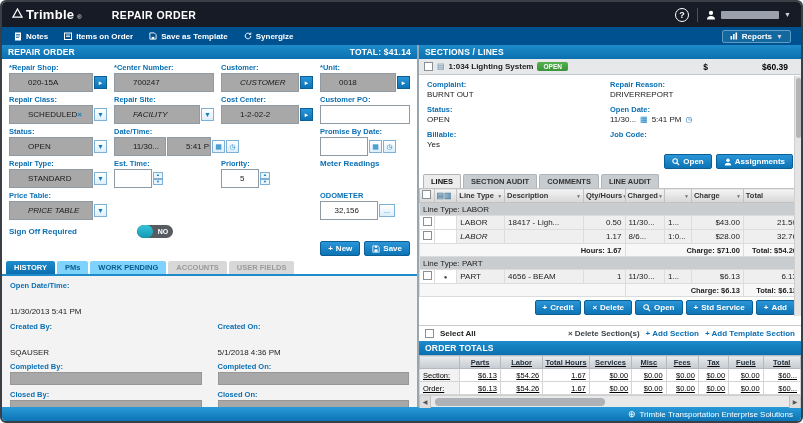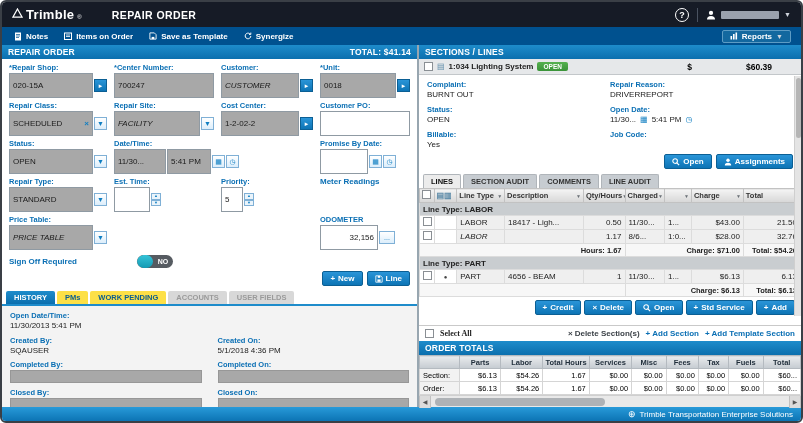--- a/index.html
+++ b/index.html
@@ -25,87 +25,87 @@
   .main { flex:1; display:flex; min-height:0; background:#fff; }
   .left-panel { width:417px; flex:0 0 auto; display:flex; flex-direction:column; border-right:2px solid #98a6b0; }
   .right-panel { flex:1; display:flex; flex-direction:column; min-width:0; position:relative; }
 
   .panel-header { height:14px; background:linear-gradient(#1e8ccb,#0b6fae); color:#fff; display:flex; align-items:center; padding:0 6px; font-size:8.5px; font-weight:bold; flex:0 0 auto; letter-spacing:.2px; }
   .panel-header .right { margin-left:auto; }
 
   .form { padding:4px 7px 1px; display:grid; grid-template-columns:98px 100px 92px 1fr; column-gap:7px; row-gap:3px; background:#fff; }
   .lbl { display:block; color:#0a6fb4; font-weight:bold; font-size:7.5px; margin-bottom:1px; white-space:nowrap; }
   .ctl { display:flex; align-items:center; gap:1px; }
-  .inp { height:25px; border:1px solid #8f9aa3; background:#a8a8a8; color:#1a1a1a; font-size:8px; padding:0 3px; width:100%; min-width:0; display:flex; align-items:center; overflow:hidden; white-space:nowrap; }
+  .inp { height:19px; border:1px solid #8f9aa3; background:#a8a8a8; color:#1a1a1a; font-size:8px; padding:0 18px; width:100%; min-width:0; display:flex; align-items:center; overflow:hidden; white-space:nowrap; }
   .inp.white { background:#fff; }
   .inp.italic { font-style:italic; }
   .inp .clear { margin-left:auto; color:#0f7ec2; font-weight:bold; font-size:8px; }
   .sq-btn { width:13px; height:13px; flex:0 0 auto; border:1px solid #7fb0d6; background:linear-gradient(#fff,#dceefb); color:#0f7ec2; display:flex; align-items:center; justify-content:center; font-size:7px; }
   .lookup { width:13px; height:13px; flex:0 0 auto; border:1px solid #0b5f94; background:linear-gradient(#2a95d8,#0d74b5); color:#fff; display:flex; align-items:center; justify-content:center; font-size:7px; }
   .spin { display:flex; flex-direction:column; width:10px; flex:0 0 auto; }
   .spin span { height:6.5px; border:1px solid #7fb0d6; background:#eaf4fb; color:#0f7ec2; font-size:4px; line-height:4px; display:flex; align-items:center; justify-content:center; }
   .toggle { width:36px; height:13px; border-radius:7px; background:#565b61; display:flex; align-items:center; overflow:hidden; }
   .toggle .knob { width:16px; height:13px; border-radius:7px; background:linear-gradient(#35c3d8,#149ab3); flex:0 0 auto; }
   .toggle .txt { flex:1; color:#fff; font-size:7px; font-weight:bold; text-align:center; }
 
   .btn { background:linear-gradient(#2a95d8,#0d74b5); border:1px solid #0b5f94; border-radius:2px; color:#fff; font-size:8px; font-weight:bold; padding:2px 7px; display:inline-flex; align-items:center; gap:3px; white-space:nowrap; font-family:inherit; }
   .btn .ic { font-size:8px; font-weight:bold; }
 
   .signoff-row { display:flex; align-items:center; gap:60px; padding:4px 7px 0; }
   .form-btns { display:flex; justify-content:flex-end; gap:4px; padding:3px 7px 3px; }
 
   .tabs { display:flex; gap:2px; padding:2px 4px 0; border-bottom:2px solid #1e8ccb; }
   .tab { font-size:7.5px; font-weight:bold; padding:2px 8px; border-radius:2px 2px 0 0; }
   .tab.active { background:linear-gradient(#1e8ccb,#0b6fae); color:#fff; }
-  .tab.alt { background:#fde047; color:#0a5c8e; }
+  .tab.alt { background:#7dd3fc; color:#0a5c8e; }
   .tab.dis { background:#d8d8d8; color:#9a9a9a; }
 
   .history { flex:1; background:#f3f3f3; padding:5px 8px; font-size:8px; min-height:0; }
   .hist-grid { display:grid; grid-template-columns:1fr 1fr; column-gap:16px; row-gap:5px; margin-top:6px; }
   .bar { height:13px; background:#a8a8a8; border:1px solid #979797; display:flex; align-items:center; padding:0 3px; color:#1a1a1a; font-size:8px; margin-top:1px; }
-  .plain-val { color:#222; font-size:8px; margin-top:1px; }
+  .plain-val { color:#222; font-size:8px; margin-top:17px; }
 
   .section-row { height:16px; background:#e6e8ea; border-bottom:1px solid #c3c7ca; display:flex; align-items:center; gap:4px; padding:0 5px; flex:0 0 auto; }
   .cb { width:9px; height:9px; background:#fff; border:1px solid #8a8f94; flex:0 0 auto; display:inline-block; }
   .section-title { font-size:8px; font-weight:bold; color:#222; }
   .badge { background:linear-gradient(#55b14f,#3a9338); color:#fff; font-size:6.5px; font-weight:bold; padding:1px 6px; border-radius:2px; }
   .sec-cur { margin-left:auto; font-weight:bold; font-size:8.5px; margin-right:50px; }
-  .sec-total { font-weight:bold; font-size:8.5px; margin-right:24px; }
+  .sec-total { font-weight:bold; font-size:8.5px; margin-right:8px; }
 
   .detail { padding:5px 8px 2px; display:grid; grid-template-columns:1fr 1fr; row-gap:6px; background:#fff; }
   .d-val { font-size:8px; color:#222; display:flex; align-items:center; gap:4px; min-height:9px; }
   .mini-ic { color:#0f7ec2; font-size:8px; }
 
   .sec-btns { display:flex; justify-content:flex-end; gap:4px; padding:3px 8px; background:#fff; }
 
   .rtabs { display:flex; gap:2px; padding:2px 4px 0; background:#fff; }
   .rtab { font-size:7.5px; font-weight:bold; padding:2px 7px; border:1px solid #b0b5ba; border-bottom:none; border-radius:2px 2px 0 0; background:#c7ccd1; color:#333; }
   .rtab.active { background:#ececec; color:#111; }
 
   table.grid { width:100%; border-collapse:collapse; table-layout:fixed; background:#fff; }
   .grid th { background:linear-gradient(#f4f4f4,#d7d7d7); border:1px solid #c2c2c2; font-size:7.5px; color:#333; padding:1px 2px; text-align:left; white-space:nowrap; overflow:hidden; height:14px; }
   .thw { display:flex; align-items:center; justify-content:space-between; }
   .grid td { border:1px solid #dcdcdc; font-size:8px; color:#222; padding:1px 3px; white-space:nowrap; overflow:hidden; height:13px; background:#efefef; }
   .grid td.w { background:#fff; }
-  .grid .group td { background:#c9cdd0; font-weight:bold; }
+  .grid .group td { background:#c9cdd0; font-weight:normal; }
   .grid .sum td { background:#f7f7f7; font-weight:bold; text-align:right; font-size:7.5px; }
   .num { text-align:right; }
   .sort { color:#6a7076; font-size:5px; }
   .viewic { color:#5b8aa8; font-size:8px; }
   .dot { color:#444; font-size:6px; }
 
   .line-btns { display:flex; justify-content:flex-end; gap:3px; padding:3px 6px; background:#fff; }
   .flex-spacer { flex:1; background:#fff; }
   .sec-actions { display:flex; align-items:center; gap:6px; padding:3px 6px; border-top:1px solid #c9c9c9; background:#fff; font-size:8px; }
-  .sel-all { font-weight:bold; color:#222;font-family:Liberation Serif, serif; }
+  .sel-all { font-weight:bold; color:#222; }
   .act-link { font-size:8px; font-weight:bold; color:#0a6fb4; display:flex; align-items:center; gap:2px; }
   .act-link.gray { color:#3c4248; }
   .sec-actions .spacer { flex:1; }
 
-  table.totals { width:100%; border-collapse:collapse; table-layout:fixed; }
+  table.totals { width:100%; border-collapse:collapse; table-layout:fixed;text-decoration:underline; }
   .totals th { background:linear-gradient(#e9ebed,#c5cbd1); border:1px solid #b4bac0; font-size:7.5px; padding:1px 2px; color:#1f2d3a; white-space:nowrap; overflow:hidden; height:13px; }
   .totals td { border:1px solid #d5d5d5; font-size:7.5px; padding:1px 3px; text-align:right; white-space:nowrap; overflow:hidden; height:13px; background:#fff;margin-left:21px; }
   .totals td.rowlbl { text-align:left; background:#f2f2f2; }
 
   .hscroll { height:12px; background:#e9e9e9; border-top:1px solid #cfcfcf; display:flex; align-items:center; flex:0 0 auto; }
   .hs-btn { width:12px; height:12px; background:#dcdcdc; border-left:1px solid #c0c0c0; border-right:1px solid #c0c0c0; color:#555; font-size:6px; display:flex; align-items:center; justify-content:center; }
   .hs-thumb { height:8px; width:170px; background:#aeb2b6; border-radius:4px; margin-left:4px; }
 
   .vscroll { position:absolute; right:0; top:31px; height:240px; width:7px; background:#e4e4e4; border-left:1px solid #cfcfcf; }
   .vs-thumb { position:absolute; top:2px; left:1px; width:5px; height:60px; background:#b5b5b5; border-radius:3px; }
@@ -332,21 +332,21 @@
         <button class="btn">
             <span class="ic">+</span>
             <span>New</span>
           </button>
         <button class="btn">
           <svg width="8" height="8" viewBox="0 0 10 10">
               <path d="M1 1 h6 l2 2 v6 h-8 z" fill="none" stroke="#fff"></path>
               <rect x="3" y="5.5" width="4" height="3" fill="#fff"></rect>
               <rect x="3.5" y="1.2" width="3" height="2.3" fill="#fff"></rect>
             </svg>
-          <span>Line</span>
+          <span>Save</span>
         </button>
       </div>
 
       <div class="tabs">
         <span class="tab active">HISTORY</span>
         <span class="tab alt">PMs</span>
         <span class="tab alt">WORK PENDING</span>
         <span class="tab dis">ACCOUNTS</span>
         <span class="tab dis">USER FIELDS</span>
       </div>

